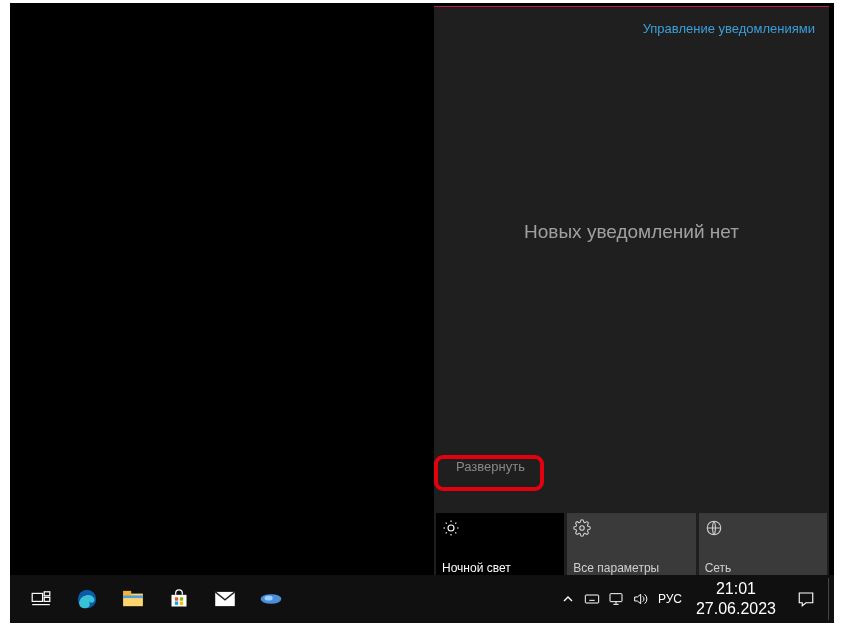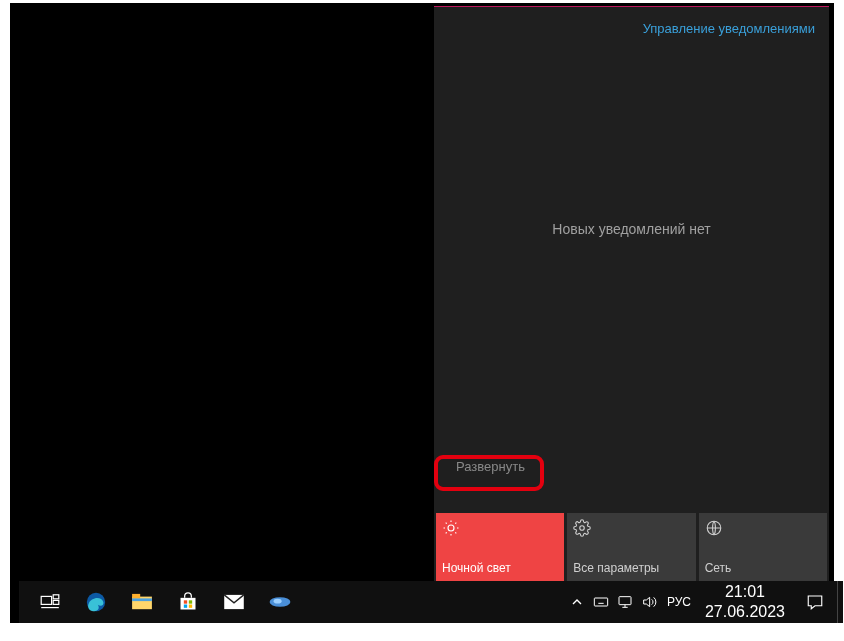--- a/index.html
+++ b/index.html
@@ -7,43 +7,43 @@
 
   .canvas { position: absolute; left: 10px; top: 3px; width: 824px; height: 620px; background: #000; }
 
   
   .action-center {
     position: absolute; right: 5px; top: 3px; width: 395px; height: 575px;
     background: #1f1f1f; border-top: 1px solid #be185d;
   }
   .ac-top { height: 42px; display: flex; justify-content: flex-end; align-items: center; padding-right: 14px; }
   .ac-link { color: #3aa0da; font-size: 13px; cursor: pointer; }
-  .ac-empty { height: 400px; display: flex; align-items: flex-start; justify-content: center; color: #a0a0a0; font-size: 14px; padding-top: 172px; }
+  .ac-empty { height: 400px; display: flex; align-items: flex-start; justify-content: center; color: #a0a0a0; font-size: 19px; padding-top: 172px; }
   .ac-expand-row { padding: 0 0 0 14px; height: 34px; display: flex; align-items: center; margin-left: 8px; }
   .ac-expand { color: #888; font-size: 13px; cursor: pointer; }
 
   
   .highlight {
     position: absolute; left: 434px; top: 455px; width: 110px; height: 36px;
     border: 4px solid #e3000f; border-radius: 9px; pointer-events: none; z-index: 50;
   }
 
   
   .tiles { position: absolute; bottom: 0; left: 0; right: 0; height: 68px; display: flex; gap: 3px; padding: 0 2px; }
   .tile {
     flex: 1; background: #3a3a3a; color: #cfcfcf; font-size: 12px;
     display: flex; flex-direction: column; justify-content: flex-end; padding: 4px 6px 5px 6px; cursor: pointer;
     position: relative;
   }
-  .tile.active { background: #ef4444; color: #fff; }
+  .tile.active { background: #000000; color: #fff; }
   .tile .tile-icon { position: absolute; top: 6px; left: 6px; width: 18px; height: 18px; color: inherit; }
   .tile-label { line-height: 1.15; }
 
   
-  .taskbar { position: absolute; left: 9px; bottom: 0; width: 100%; height: 42px; background: #101010; display: flex; align-items: center; }
+  .taskbar { position: absolute; left: 0; bottom: 0; width: 100%; height: 48px; background: #101010; display: flex; align-items: center; }
   .tb-left { display: flex; align-items: center; height: 100%; gap: 0; margin-left: 8px;}
   .tb-btn { width: 46px; height: 42px; display: flex; align-items: center; justify-content: center; cursor: pointer; }
   .tb-spacer { flex: 1; }
   .tb-right { display: flex; align-items: center; height: 100%; }
   .tray-icon { width: 24px; height: 42px; display:flex; align-items:center; justify-content:center; cursor:pointer; color:#fff; }
   .tray-icon svg { width:16px; height:16px; }
   .lang { color:#fff; font-size:12px; padding: 0 6px; cursor:pointer; }
   .clock { color:#fff; font-size:16px; text-align:center; line-height:1.25; padding: 0 8px; cursor:pointer; }
   .action-btn { width: 44px; height:42px; display:flex; align-items:center; justify-content:center; cursor:pointer; color:#fff;}
   .show-desktop { width: 6px; height: 42px; border-left:1px solid #444; cursor:pointer; }

